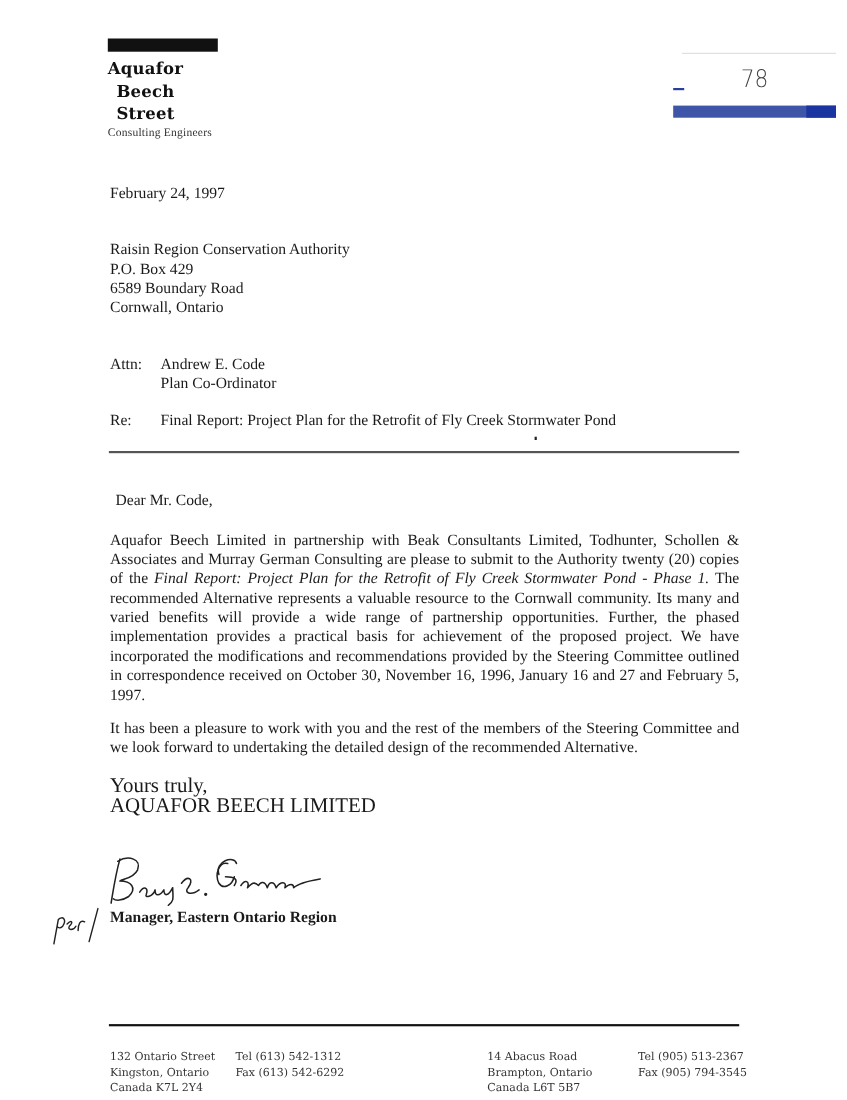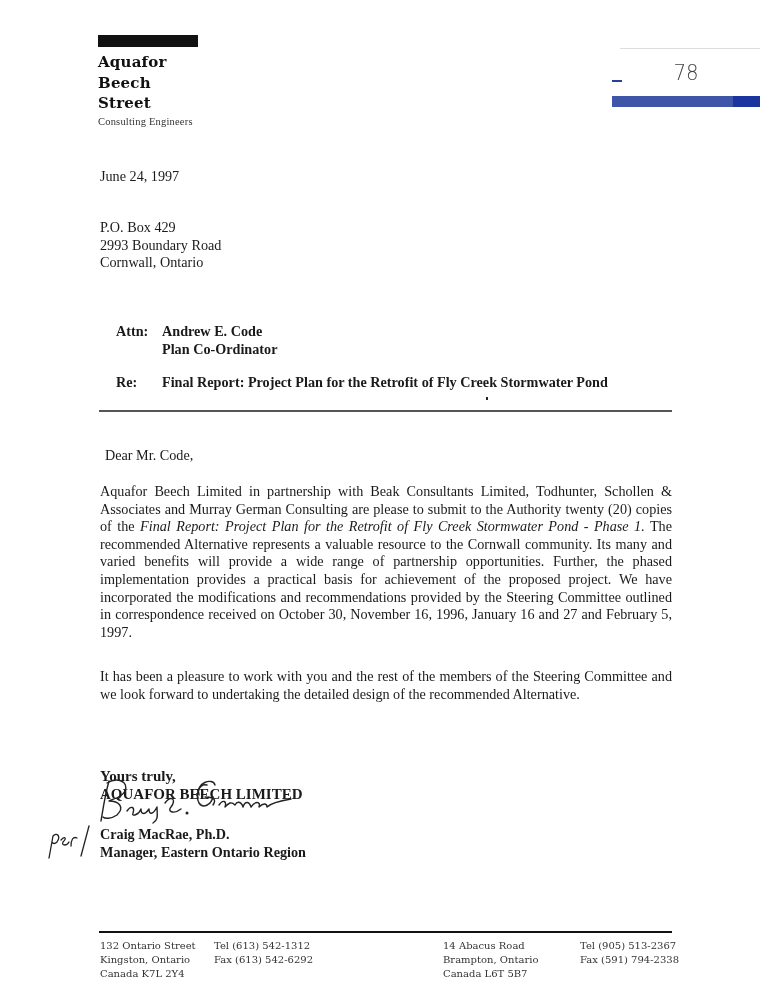--- a/index.html
+++ b/index.html
@@ -1,54 +1,54 @@
 <!DOCTYPE html>
 <html><head>
 <meta charset="utf-8">
 <style>
   html, body { margin:0; padding:0; background:#ffffff; }
   body { width:770px; height:1000px; position:relative; overflow:hidden; color:#1a1a1a; font-family:"Liberation Serif", serif; }
   .abs { position:absolute; }
   .logo-bar { left:98px; top:35px; width:100px; height:12px; background:#111; }
-  .logo-name { left:98px; top:52px; font-family:"DejaVu Serif", serif; font-size:15px; line-height:20.5px; font-weight:600; color:#111; letter-spacing:0.2px; }
+  .logo-name { left:98px; top:52px; font-family:"DejaVu Serif", serif; font-size:15px; line-height:20.5px; font-weight:600; color:#111; letter-spacing:0.2px;text-align:center; }
   .logo-sub { left:98px; top:116px; font-family:Liberation Serif, serif; font-size:10.5px; color:#333; letter-spacing:0.2px; }
 
   .stamp-top-line { left:620px; top:48px; width:140px; height:1px; background:#ddd; }
   .stamp-dash { left:612px; top:80px; width:10px; height:2px; background:#2a3f9c; }
   .stamp-num { left:672px; top:60px; font-family:"DejaVu Sans", sans-serif; font-size:22px; font-weight:200; color:#444; transform:scaleX(0.9); }
   .stamp-bar { left:612px; top:96px; width:148px; height:11px; background:#3e55a8; }
   .stamp-bar-dark { left:733px; top:96px; width:27px; height:11px; background:#1a35a0; }
 
   .text { font-size:14.2px; line-height:17.6px; color:#1a1a1a; }
   .date { left:100px; top:168px; }
   .address { left:100px; top:219px; }
   .address div { height:17.6px; }
 
-  .bold { font-weight:bold;margin-left:16px; }
+  .bold { font-weight:normal; }
   .attn-label { left:100px; top:323px; }
   .attn-name { left:146px; top:323px; }
   .attn-title { left:146px; top:341px; }
   .re-label { left:100px; top:374px; }
   .re-text { left:146px; top:374px; }
   .rule { left:99px; top:410px; width:573px; height:2px; background:#555; }
   .dot { left:486px; top:397px; width:2px; height:3px; background:#222; }
 
   .salutation { left:105px; top:447px; }
   .para { left:100px; width:572px; text-align:justify; }
   .para1 { top:483px; }
-  .para2 { top:668px; }
+  .para2 { top:654px; }
   .para em { font-style:italic; }
 
-  .closing { left:100px; top:768px; font-size:15px; line-height:17.6px; font-weight:bold; }
+  .closing { left:100px; top:706px; font-size:19px; line-height:17.6px; font-weight:normal; }
   .sig-svg { left:95px; top:775px; }
   .per-svg { left:45px; top:822px; }
   .signer { left:100px; top:826px; font-size:14.2px; line-height:17.6px; font-weight:bold; }
 
   .footer-rule { left:99px; top:931px; width:573px; height:2px; background:#111; }
-  .footer { font-family:"DejaVu Serif", serif; font-size:10px; line-height:14px; color:#333; }
+  .footer { font-family:"DejaVu Serif", serif; font-size:10px; line-height:14px; color:#333;margin-top:16px; }
   .f1 { left:100px; top:939px; }
   .f2 { left:214px; top:939px; }
   .f3 { left:443px; top:939px; }
   .f4 { left:580px; top:939px; }
 </style>
 </head>
 <body>
 
 <div class="abs logo-bar"></div>
 <div class="abs logo-name">
@@ -57,25 +57,26 @@
   <div>Street</div>
 </div>
 <div class="abs logo-sub">Consulting Engineers</div>
 
 <div class="abs stamp-top-line"></div>
 <div class="abs stamp-dash"></div>
 <div class="abs stamp-num">78</div>
 <div class="abs stamp-bar" style="background: rgb(62, 85, 168);"></div>
 <div class="abs stamp-bar-dark" style="background: rgb(26, 53, 160);"></div>
 
-<div class="abs text date">June 24, 1997</div>
+<div class="abs text date">February 24, 1997</div>
 
 <div class="abs text address">
+  <div>Raisin Region Conservation Authority</div>
   <div>P.O. Box 429</div>
-  <div>2993 Boundary Road</div>
+  <div>6589 Boundary Road</div>
   <div>Cornwall, Ontario</div>
 </div>
 
 <div class="abs text bold attn-label">Attn:</div>
 <div class="abs text bold attn-name">Andrew E. Code</div>
 <div class="abs text bold attn-title">Plan Co-Ordinator</div>
 <div class="abs text bold re-label">Re:</div>
 <div class="abs text bold re-text">Final Report: Project Plan for the Retrofit of Fly Creek Stormwater Pond</div>
 <div class="abs dot"></div>
 <div class="abs rule"></div>
@@ -105,35 +106,34 @@
 <svg class="abs per-svg" width="50" height="40" viewBox="0 0 50 40">
   <g fill="none" stroke="#222" stroke-width="1.3" stroke-linecap="round" stroke-linejoin="round">
     <path d="M4 36 L8 14 C12 10 16 14 12 20 C10 22 8 22 7 20"></path>
     <path d="M16 18 C20 14 22 16 18 20 C16 24 22 24 24 20"></path>
     <path d="M26 24 C26 18 28 14 32 16"></path>
     <path d="M44 4 L36 34"></path>
   </g>
 </svg>
 
 <div class="abs signer">
-  <div>Craig MacRae, Ph.D.</div>
   <div>Manager, Eastern Ontario Region</div>
 </div>
 
 <div class="abs footer-rule"></div>
 <div class="abs footer f1">
   <div>132 Ontario Street</div>
   <div>Kingston, Ontario</div>
   <div>Canada  K7L 2Y4</div>
 </div>
 <div class="abs footer f2">
   <div>Tel  (613) 542-1312</div>
   <div>Fax (613) 542-6292</div>
 </div>
 <div class="abs footer f3">
   <div>14 Abacus Road</div>
   <div>Brampton, Ontario</div>
   <div>Canada  L6T 5B7</div>
 </div>
 <div class="abs footer f4">
   <div>Tel  (905) 513-2367</div>
-  <div>Fax (591) 794-2338</div>
+  <div>Fax (905) 794-3545</div>
 </div>
 
 </body></html>

